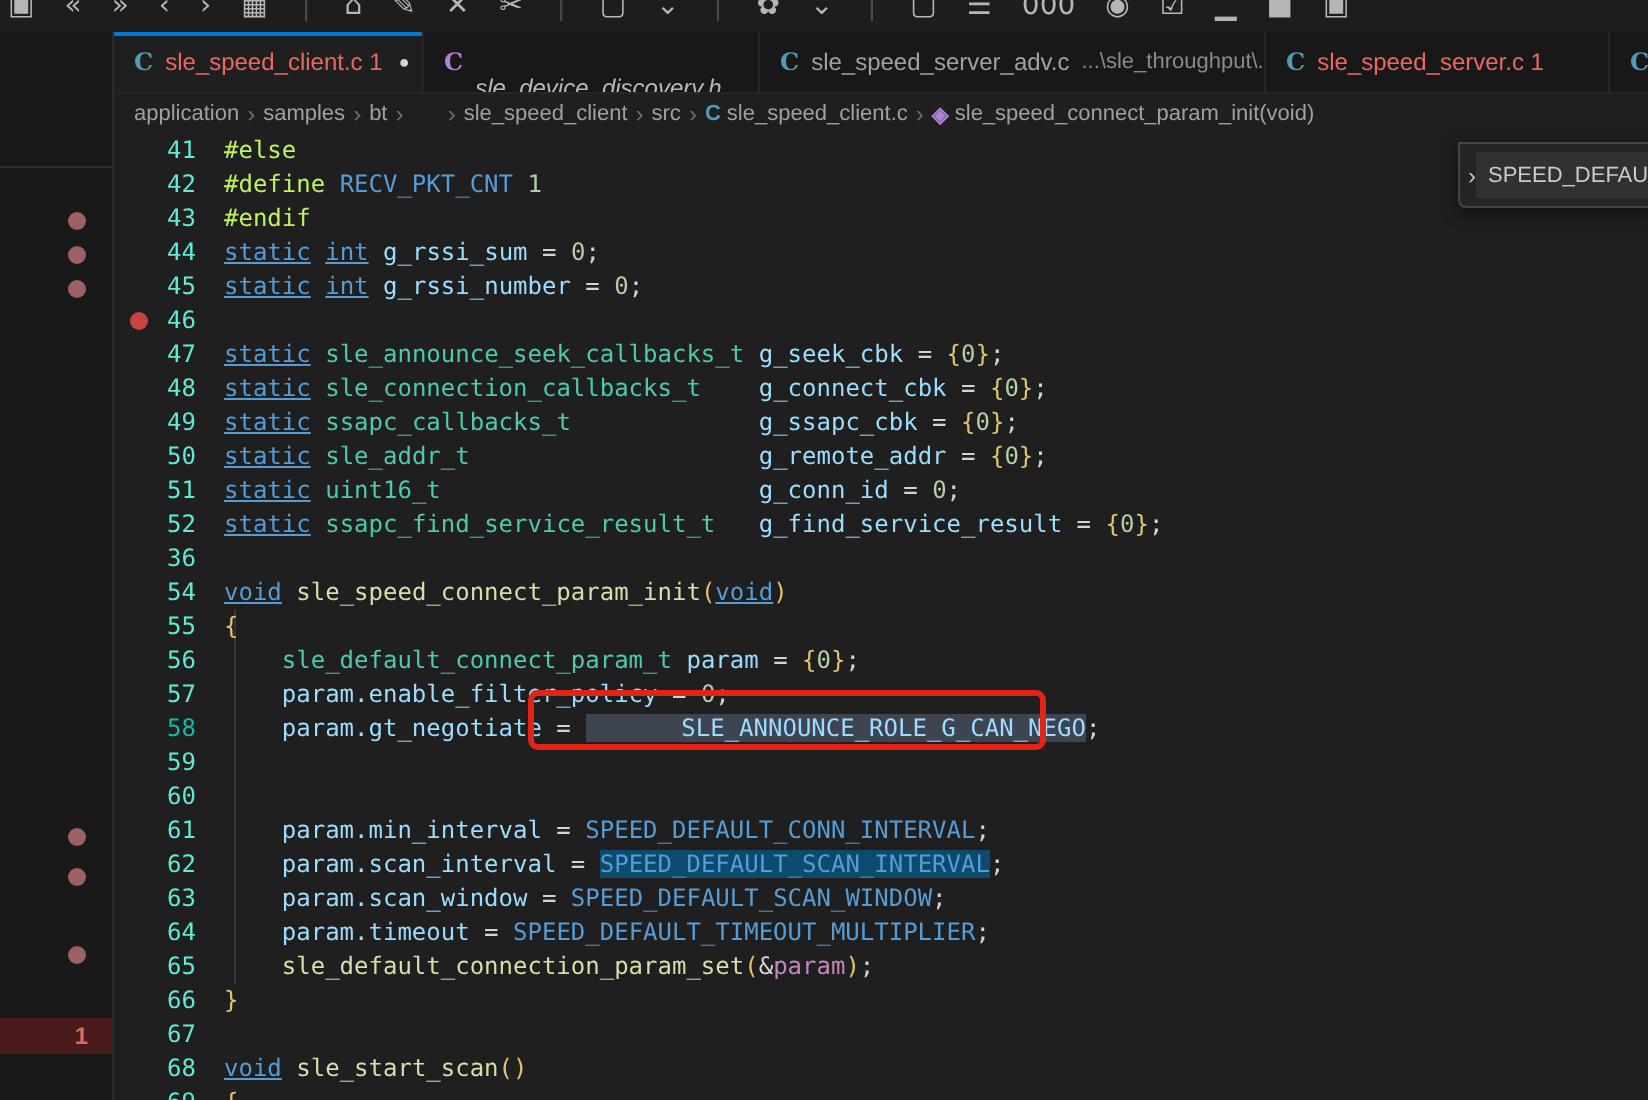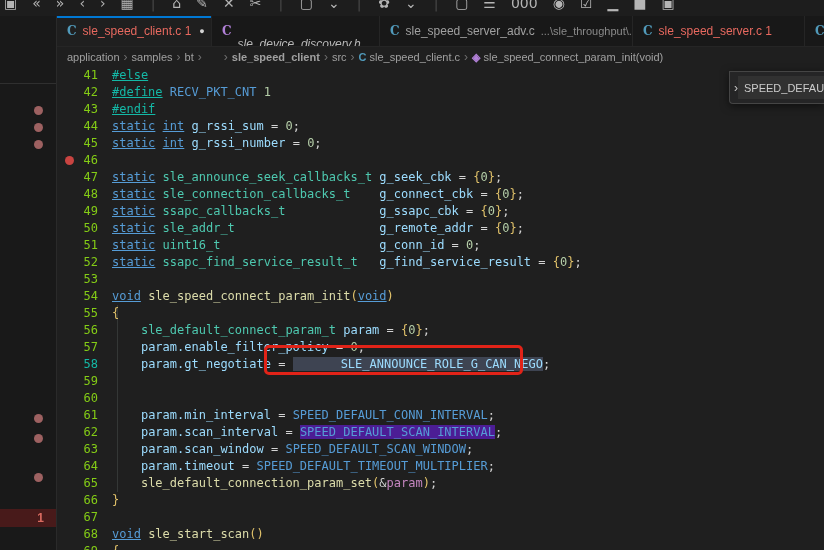--- a/index.html
+++ b/index.html
@@ -42,39 +42,39 @@
   .strip-divider { position:absolute; top:67px; left:0; right:0; border-top:1px solid #2f2f2f; }
   .strip-dot { position:absolute; width:9px; height:9px; border-radius:50%; background:#9d6161; }
   .strip-badge { position:absolute; left:0; right:0; top:493px; height:18px; background:#481a1a;
                  color:#d96b60; font-size:12px; font-weight:bold; text-align:right;
                  padding-right:12px; line-height:18px; }
 
   
   .editor { position:absolute; top:67px; left:57px; right:0; bottom:0; background:#1f1f1f;
             font-family:"DejaVu Sans Mono", monospace; font-size:12px; overflow:hidden; }
   .row { position:absolute; left:0; right:0; height:17px; line-height:17px; }
-  .row .ln { position:absolute; left:0; width:41px; text-align:right; color:#84cc16; }
+  .row .ln { position:absolute; left:0; width:41px; text-align:right; color:#5eead4; }
   .row .ln.cur { color:#14b8a6; }
   .row .code { position:absolute; left:55px; white-space:pre; color:#d4d4d4; }
   .bp { position:absolute; left:8px; top:4px; width:9px; height:9px; border-radius:50%;
         background:#c94441; }
   .indent-guide { position:absolute; left:60px; width:0; border-left:1px solid #343736; }
 
-  .tk-pp    { color:#14b8a6;text-decoration:underline; }
+  .tk-pp    { color:#bef264; }
   .tk-kw    { color:#569CD6;text-decoration:underline; }
   .tk-type  { color:#4EC9B0; }
   .tk-var   { color:#9CDCFE; }
   .tk-fn    { color:#DCDCAA; }
   .tk-num   { color:#B5CEA8; }
   .tk-def   { color:#D4D4D4; }
   .tk-const { color:#569CD6; }
   .tk-brace { color:#E2C36B; }
   .tk-pink  { color:#C586C0; }
   .hl-sel   { background:#3E4452;padding-left:48px; }
-  .hl-find  { background:#4c1d95; }
+  .hl-find  { background:#0c4a6e; }
 
   
   .find-widget { position:absolute; top:71px; left:729px; width:95px; height:33px; background:#252526;
                  border:1px solid #454545; border-right:none; border-bottom-left-radius:4px;
                  box-shadow:0 2px 8px rgba(0,0,0,.55); display:flex; align-items:center;
                  padding-left:4px; z-index:40; }
   .find-toggle { color:#c5c5c5; width:15px; font-size:12px; text-align:center; cursor:pointer; }
   .find-input { flex:1; height:23px; background:#313131; border:none; color:#cccccc;
                 font-size:11px; padding-left:6px; font-family:"Liberation Sans", sans-serif; }
 
@@ -151,21 +151,21 @@
       </span>
       <span class="sep">›</span>
       <span style="display: inline-flex; gap: 3px; align-items: center;">
         <span>bt</span>
       </span>
       <span class="sep">›</span>
       <span style="display: inline-flex; gap: 3px; align-items: center; margin-top: 29px;">
         <span>sle</span>
       </span>
       <span class="sep">›</span>
-      <span style="display: inline-flex; gap: 3px; align-items: center; font-weight: bold;">
+      <span style="display: inline-flex; gap: 3px; align-items: center;">
         <span>sle_speed_client</span>
       </span>
       <span class="sep">›</span>
       <span style="display: inline-flex; gap: 3px; align-items: center;">
         <span>src</span>
       </span>
       <span class="sep">›</span>
       <span style="display: inline-flex; gap: 3px; align-items: center;">
         <span class="bicon" style="color: rgb(81, 154, 186);">C</span>
         <span>sle_speed_client.c</span>
@@ -233,21 +233,21 @@
       </div>
       <div class="row" style="top: 170px;">
         <span class="ln">51</span>
         <span class="code"><span class="tk-kw">static</span><span class="tk-def"> </span><span class="tk-type">uint16_t</span><span class="tk-def">                      </span><span class="tk-var">g_conn_id</span><span class="tk-def"> = </span><span class="tk-num">0</span><span class="tk-def">;</span></span>
       </div>
       <div class="row" style="top: 187px;">
         <span class="ln">52</span>
         <span class="code"><span class="tk-kw">static</span><span class="tk-def"> </span><span class="tk-type">ssapc_find_service_result_t</span><span class="tk-def">   </span><span class="tk-var">g_find_service_result</span><span class="tk-def"> = </span><span class="tk-brace">{</span><span class="tk-num">0</span><span class="tk-brace">}</span><span class="tk-def">;</span></span>
       </div>
       <div class="row" style="top: 204px;">
-        <span class="ln">53</span>
+        <span class="ln">36</span>
         <span class="code"></span>
       </div>
       <div class="row" style="top: 221px;">
         <span class="ln">54</span>
         <span class="code"><span class="tk-kw">void</span><span class="tk-def"> </span><span class="tk-fn">sle_speed_connect_param_init</span><span class="tk-brace">(</span><span class="tk-kw">void</span><span class="tk-brace">)</span></span>
       </div>
       <div class="row" style="top: 238px;">
         <span class="ln">55</span>
         <span class="code"><span class="tk-brace">{</span></span>
       </div>

